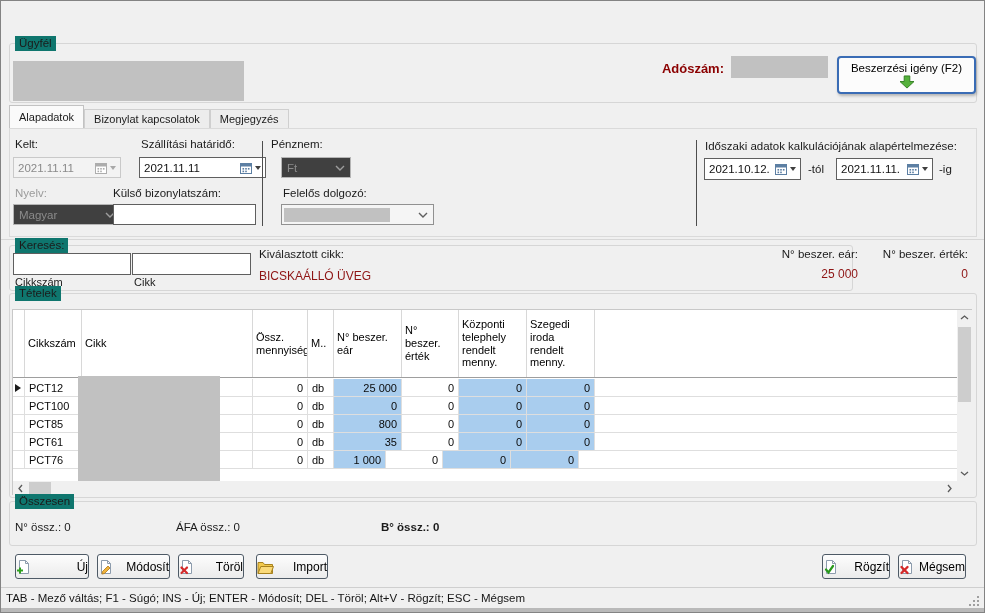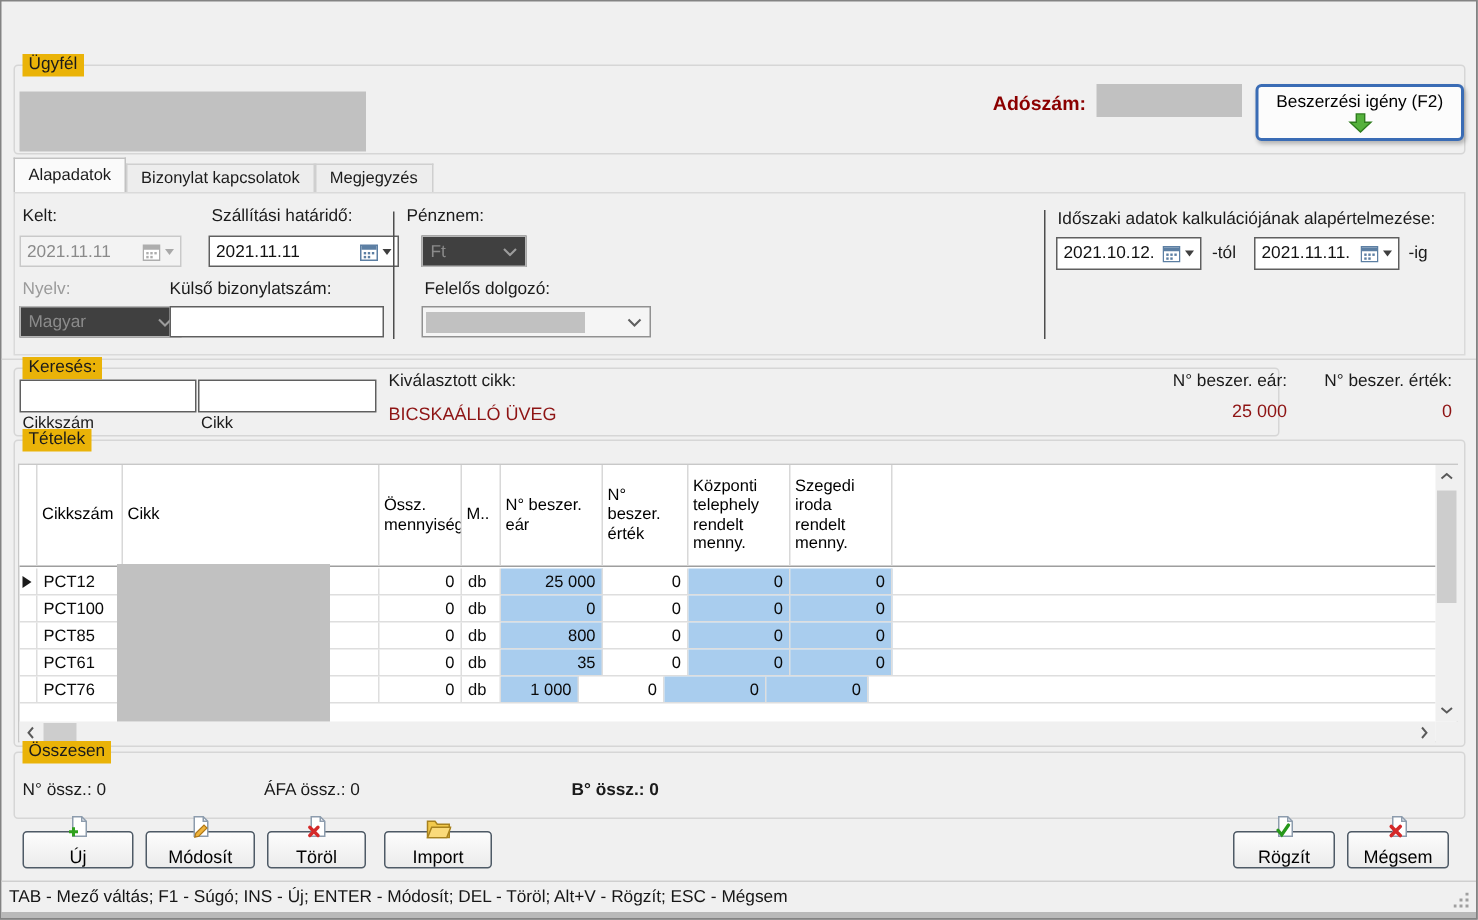--- a/index.html
+++ b/index.html
@@ -14,21 +14,21 @@
   .titlebar .title { color:#f4f4f4; font-size:13px; margin-left:8px; white-space:nowrap; }
   .app-icon { margin-left:10px; display:flex; }
   .win-btn { position:absolute; top:0; width:32px; height:30px; display:flex;
              align-items:center; justify-content:center; cursor:default; }
   .btn-restore { right:34px; }
   .btn-restore .sq { width:10px; height:10px; border:1px solid #cfcfcf; }
   .btn-close { right:2px; color:#d6d6d6; font-size:15px; }
 
   
   .groupbox { position:absolute; border:1px solid #d6d6d6; border-radius:3px; }
-  .gb-label { position:absolute; top:-8px; left:5px; background:#eab308;
+  .gb-label { position:absolute; top:-8px; left:5px; background:#0f766e;
               padding:0 4px; font-size:11.5px; color:#1b1b1b; line-height:15px; white-space:nowrap; }
   .redacted { position:absolute; background:#c1c1c1; }
   .lbl { position:absolute; font-size:11.5px; color:#1b1b1b; white-space:nowrap; }
   .lbl.dis { color:#9b9b9b; }
   .field { position:absolute; display:flex; align-items:center; font-size:11.5px;
            background:#fff; border:1px solid #5f5f5f; padding-left:4px; color:#111; }
   .field.dis { background:#f3f3f3; border-color:#c9c9c9; color:#8a8a8a; }
   .field .right-ic { margin-left:auto; display:flex; align-items:center; }
   .dd-arrow { width:0; height:0; border-left:3.5px solid transparent;
               border-right:3.5px solid transparent; border-top:4px solid #3f3f3f; margin:0 4px 0 3px; }
@@ -72,21 +72,21 @@
   .blue { background:#a9cdee; }
   .sel-arrow { width:0; height:0; border-top:4px solid transparent;
                border-bottom:4px solid transparent; border-left:6px solid #1a1a1a; margin-left:2px; }
   .sbar { position:absolute; background:#f0f0f0; display:flex; align-items:center; }
   .sthumb { background:#cdcdcd; position:absolute; }
   .sarrow { display:flex; align-items:center; justify-content:center; }
 
   
   .act-btn { position:absolute; height:25px; border:1px solid #4e5a66; border-radius:3px;
              background:linear-gradient(#fdfdfd,#ebebeb); display:flex; align-items:center;
-             justify-content:flex-end; gap:5px; font-size:12px; color:#000; cursor:default;flex-direction:column; }
+             justify-content:space-between; gap:5px; font-size:12px; color:#000; cursor:default; }
   #besz-btn { position:absolute; left:836px; top:55px; width:139px; height:38px;
               background:#fcfcfc; border:2px solid #3a6cb5; border-radius:4px;
               display:flex; flex-direction:column; align-items:center; justify-content:center;
               font-size:11.5px; color:#000; box-shadow:1px 2px 3px rgba(0,0,0,0.25); }
 
   
   #statusbar { position:absolute; left:0; top:586px; width:100%; height:21px;
                border-top:1px solid #cfcfcf; background:#f0f0f0; display:flex;
                align-items:center; padding-left:5px; font-size:11.5px; color:#161616; }
   #bottomband { position:absolute; left:0; top:607px; width:100%; height:6px; background:#b9b9b9; }

